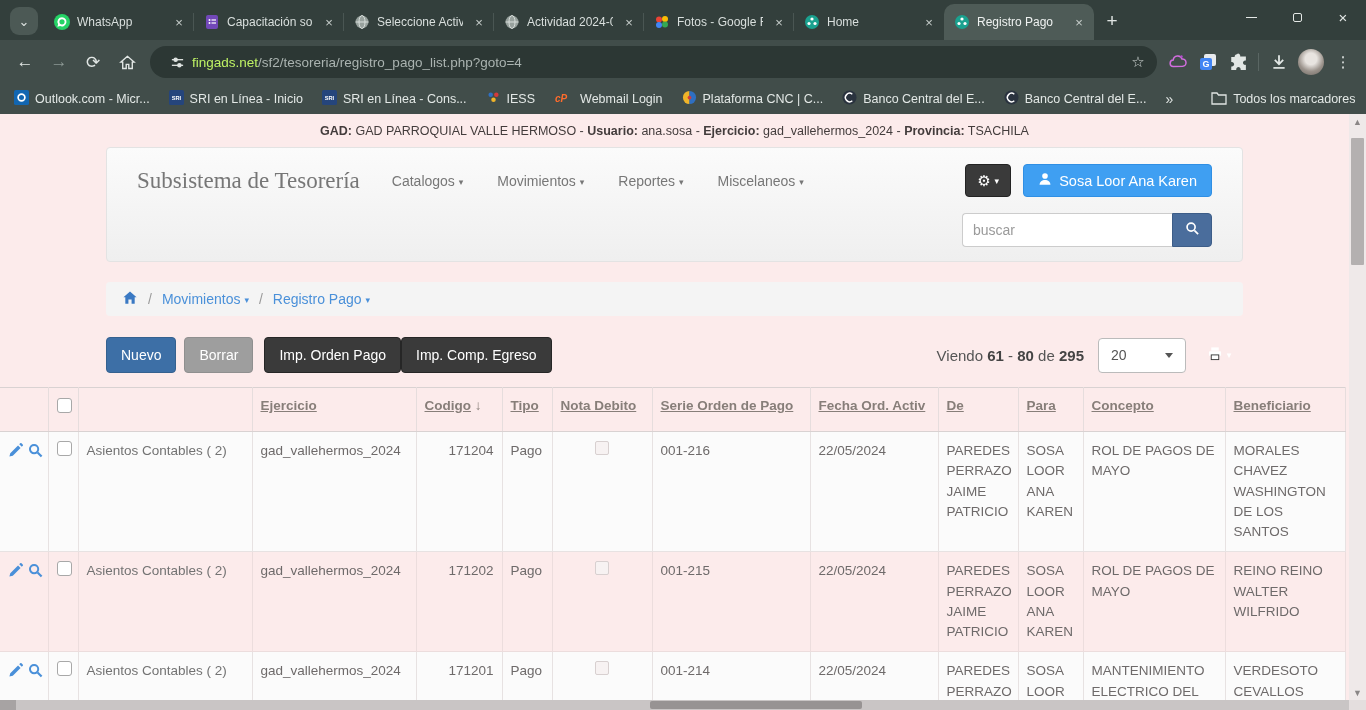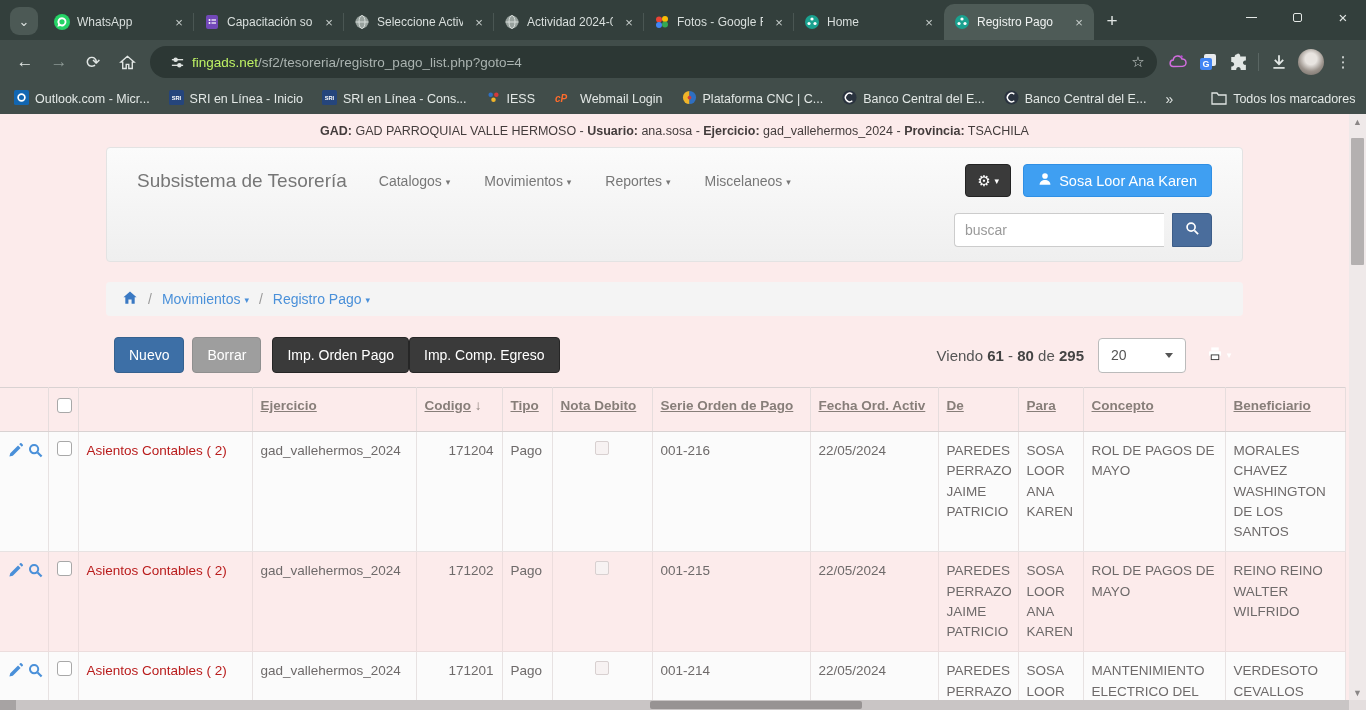--- a/index.html
+++ b/index.html
@@ -46,25 +46,25 @@
   
   .content { position:relative; height:596px; background:#fcebeb; overflow:hidden; }
   .page-area { position:absolute; left:0; top:0; width:1349px; }
   .container { width:1137px; margin:0 auto; }
 
   .info-bar { text-align:center; padding:10px 0 9px; font-size:12.5px; color:#433c3c; }
   .info-bar b { font-weight:bold; }
 
   .navband { background:linear-gradient(#fbfbfb,#efefef); border:1px solid #e3e3e3; border-radius:4px; padding:16px 30px 14px; }
   .nav-row1 { display:flex; align-items:center; }
-  .brand { font-size:19px; color:#767676; }
+  .brand { font-size:23px; color:#767676;font-family:Liberation Serif, serif; }
   .menus { display:flex; gap:34px; margin-left:32px; font-size:14px; color:#777; }
   .menu-item { white-space:nowrap; }
   .caret { font-size:9px; vertical-align:1px; }
-  .btn { border-radius:4px; color:#fff; font-size:14px; display:inline-flex; align-items:center; justify-content:center;margin-left:8px; }
+  .btn { border-radius:4px; color:#fff; font-size:14px; display:inline-flex; align-items:center; justify-content:center; }
   .btn-gear { background:#3a3a3a; border:1px solid #232323; width:46px; height:33px; margin-left:auto; gap:4px; font-size:15px; }
   .btn-user { background:#3f9ff2; border:1px solid #2f8fe4; height:33px; padding:0 14px; margin-left:12px; gap:7px; font-size:14.5px; }
   .nav-row2 { display:flex; justify-content:flex-end; margin-top:16px; }
   .search-input { width:210px; height:34px; border:1px solid #ccc; border-right:none; border-radius:4px 0 0 4px;
     padding:0 10px; font-size:14px; color:#555; font-family:"Liberation Sans",sans-serif; outline:none; background:#fff; }
   .search-input::placeholder { color:#9a9a9a; }
   .btn-search { width:40px; height:34px; background:#4a6d9c; border:1px solid #3d5d88; border-radius:0 4px 4px 0; }
 
   .breadband { background:#f4f4f4; border-radius:4px; height:34px; margin-top:20px; display:flex; align-items:center;
     gap:10px; padding:0 16px; font-size:14px; }
@@ -88,21 +88,21 @@
   
   table { border-collapse:collapse; table-layout:fixed; width:1345px; margin-top:14px; background:#fbfbfb;
     font-size:13.5px; color:#6e6a6a; }
   th { background:#fcebeb; border-top:1px solid #d9d2d2; border-bottom:1px solid #d9d2d2; border-right:1px solid #e6dddd;
     padding:10px 8px 15px; text-align:left; color:#877e79; font-weight:bold; font-size:13.5px; vertical-align:top; }
   th .hlink { text-decoration:underline; }
   td { border-right:1px solid #e7e2e2; border-bottom:1px solid #e7e2e2; padding:9px 8px; vertical-align:top; height:96px; line-height:1.5; }
   tr.alt td { background:#fcebeb; border-right-color:#ecdddd; border-bottom-color:#ecdddd; }
   .c-cod { text-align:right; }
   .c-center { text-align:center; }
-  td a { color:#b91c1c; text-decoration:none; }
+  td a { color:#737373; text-decoration:none; }
   .cb { width:15px; height:15px; border:1px solid #a8a8a8; border-radius:3px; background:#fff; display:inline-block; }
   .cb.dim { width:14px; height:14px; border:1px solid #d8d0d0; background:#f7f2f2; border-radius:2px; }
   .act-icons { display:flex; gap:5px; padding-top:2px; }
 
   
   .v-scroll { position:absolute; right:0; top:0; width:17px; height:586px; background:#efe9e9; }
   .v-arrow { height:15px; display:flex; align-items:center; justify-content:center; color:#8a8686; font-size:9px; }
   .v-arrow.down { position:absolute; bottom:0; left:0; right:0; }
   .v-thumb { position:absolute; top:24px; left:2px; width:13px; height:127px; background:#b4b0b0; border-radius:1px; }
   .h-scroll { position:absolute; left:0; bottom:0; width:1349px; height:10px; background:#c9c5c5; }

